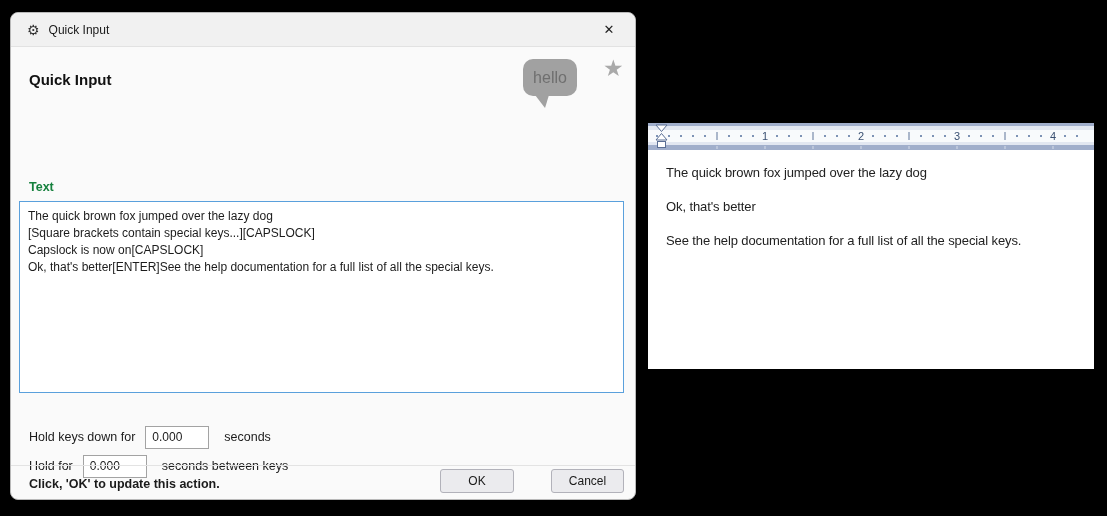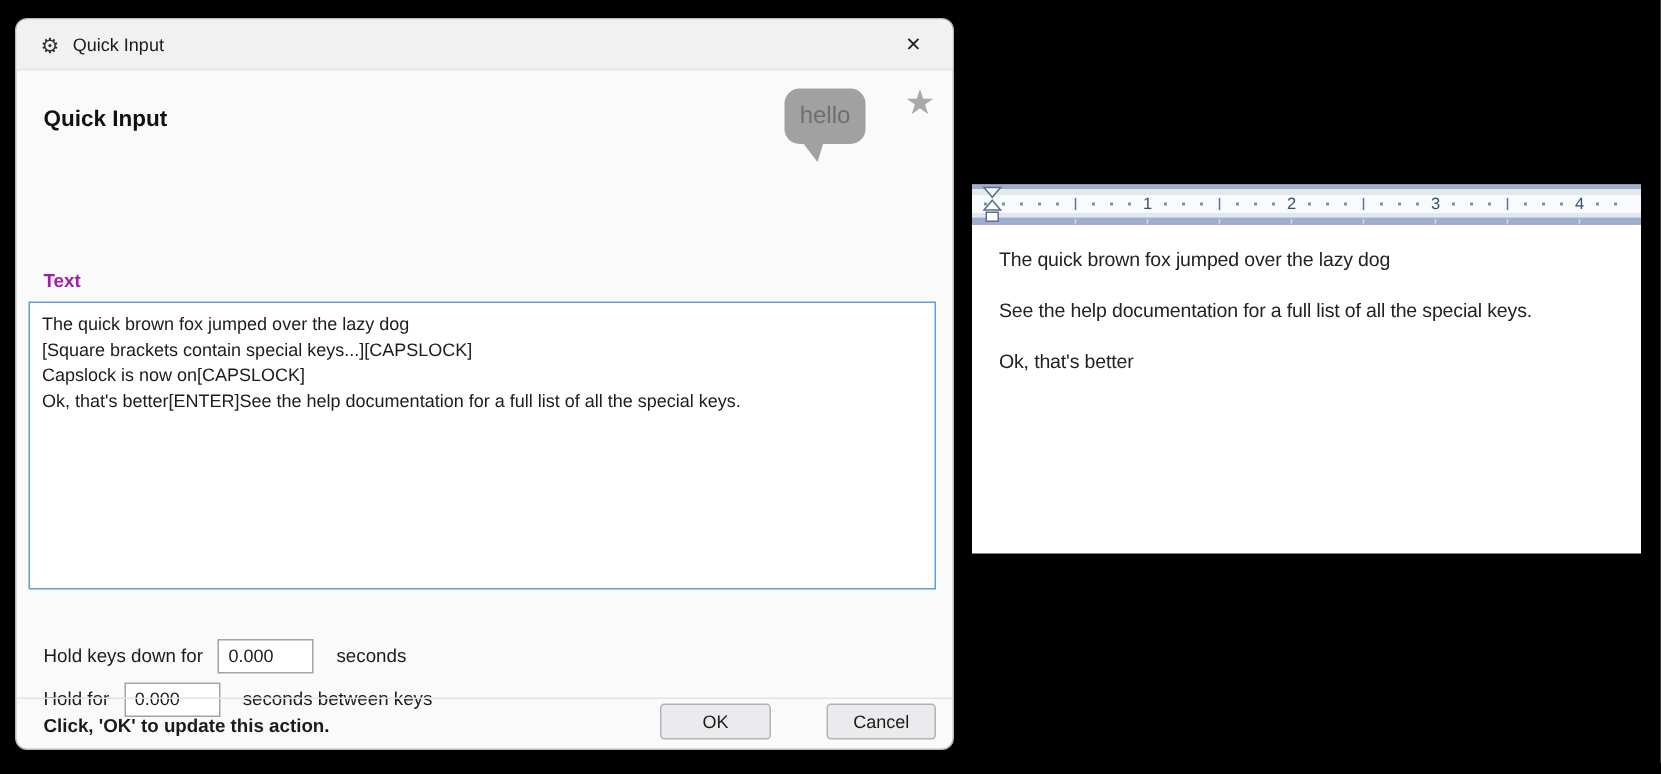--- a/index.html
+++ b/index.html
@@ -25,21 +25,21 @@
   .bubble { position:absolute; left:512px; top:46px; width:54px; height:37px; background:#a1a1a1;
             border-radius:10px; display:flex; align-items:center; justify-content:center;
             color:#6f6f6f; font-size:16px; }
   .bubble::after { content:""; position:absolute; left:12px; bottom:-12px; width:0; height:0;
                    border-style:solid; border-width:13px 4px 0 10px;
                    border-color:#a1a1a1 transparent transparent transparent; }
   .star { position:absolute; left:592px; top:44px; font-size:23px; color:#a9a9a9; line-height:1; }
 
   .description { position:absolute; left:18px; top:113px; font-size:12px; letter-spacing:-0.25px;
                  color:#1b1b1b; white-space:pre; }
-  .text-label { position:absolute; left:18px; top:167px; font-size:12.5px; font-weight:bold; color:#a21caf; }
+  .text-label { position:absolute; left:18px; top:167px; font-size:12.5px; font-weight:bold; color:#15803d; }
 
   .text-area { position:absolute; left:8px; top:188px; width:605px; height:192px;
                border:1px solid #5aa0dc; background:#fff; resize:none; padding:6px 8px;
                font-family:"Liberation Sans", sans-serif; font-size:12px; line-height:17px;
                color:#1c1c1c; outline:none; overflow:hidden; white-space:pre-wrap; }
 
   .field-row { position:absolute; left:18px; height:24px; display:flex; align-items:center;
                font-size:12.5px; color:#1b1b1b;margin-top:28px; }
   .row-hold { top:384px; }
   .row-wait { top:413px; }
@@ -171,16 +171,16 @@
         <span class="rbm" style="left: 405px;"></span>
       </div>
     <svg class="marker" width="13" height="25" viewBox="0 0 13 25">
       <polygon points="1,1 12,1 6.5,7.5" fill="#ffffff" stroke="#5a6e94" stroke-width="1"></polygon>
       <polygon points="6.5,9.5 12,16 1,16" fill="#ffffff" stroke="#5a6e94" stroke-width="1"></polygon>
       <rect x="2.5" y="17.5" width="8" height="6" fill="#ffffff" stroke="#5a6e94" stroke-width="1"></rect>
     </svg>
   </div>
   <div class="doc-text">
     <div class="doc-line">The quick brown fox jumped over the lazy dog</div>
+    <div class="doc-line">Ok, that's better</div>
     <div class="doc-line">See the help documentation for a full list of all the special keys.</div>
-    <div class="doc-line">Ok, that's better</div>
   </div>
 </div>
 
 </body></html>

